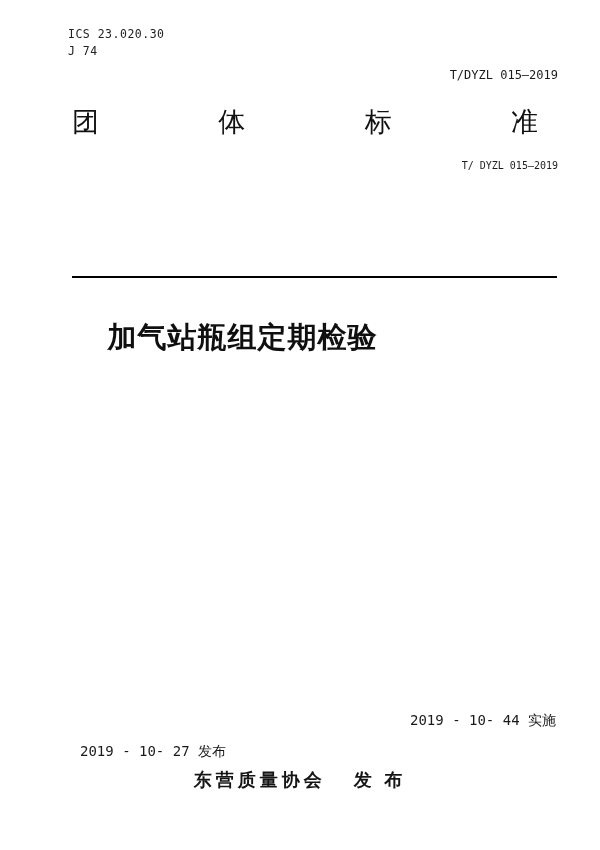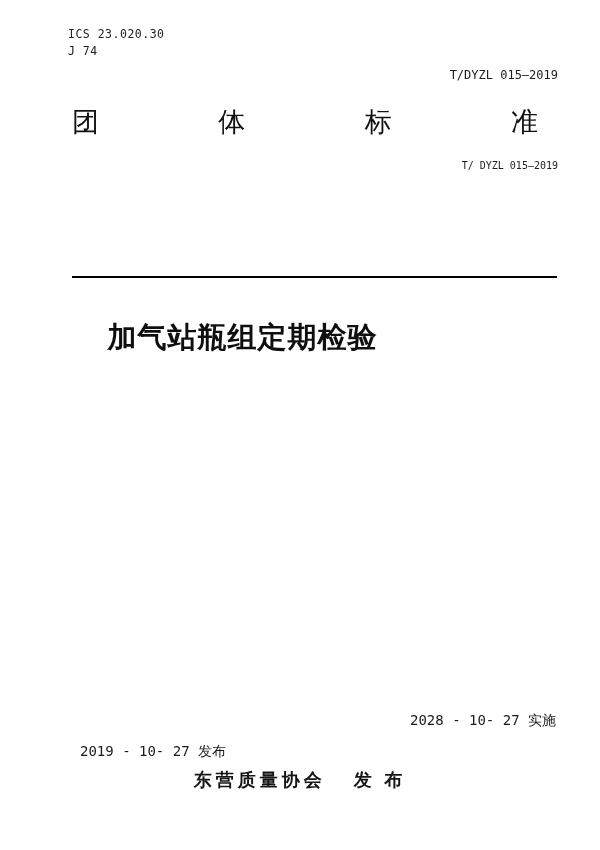--- a/index.html
+++ b/index.html
@@ -128,20 +128,20 @@
   </div>
 
   <div class="doc-num-main">T/ DYZL 015—2019</div>
 
   <div class="h-rule"></div>
 
   <div class="doc-title">加气站瓶组定期检验</div>
 
   <div class="release-date">2019 - 10- 27 发布</div>
 
-  <div class="implement-date">2028 - 10- 27 实施</div>
+  <div class="implement-date">2019 - 10- 44 实施</div>
 
   <div class="publisher-row">
     <span>东营质量协会</span>
     <span>发 布</span>
   </div>
 
 </div>
 
 </body></html>

